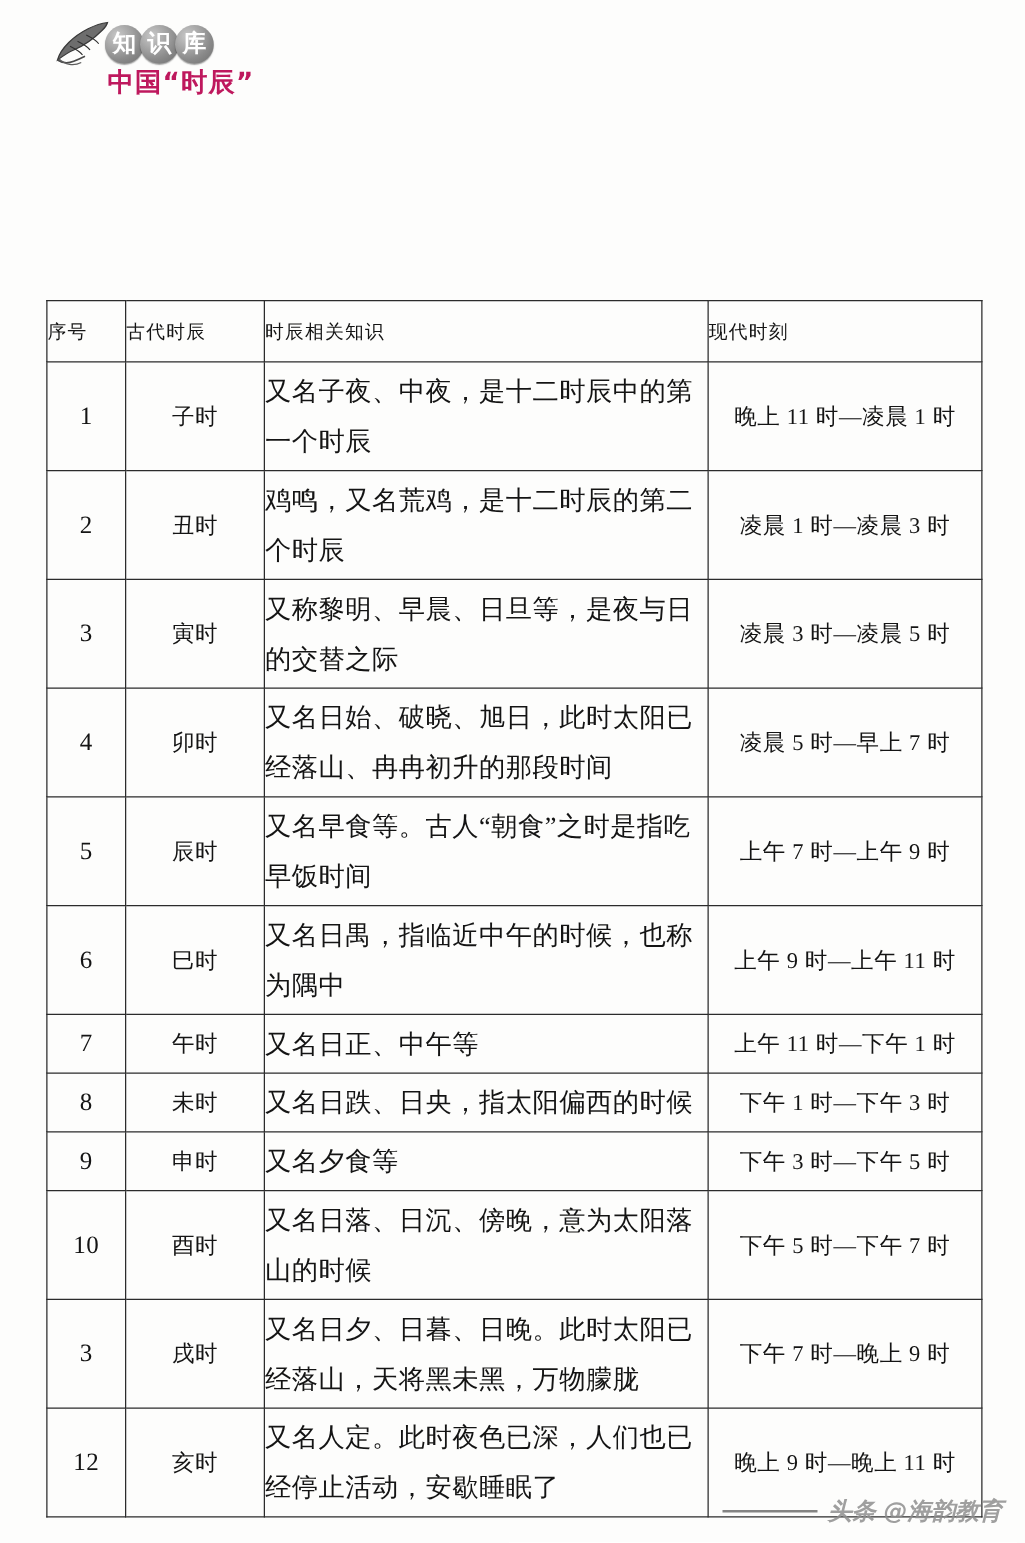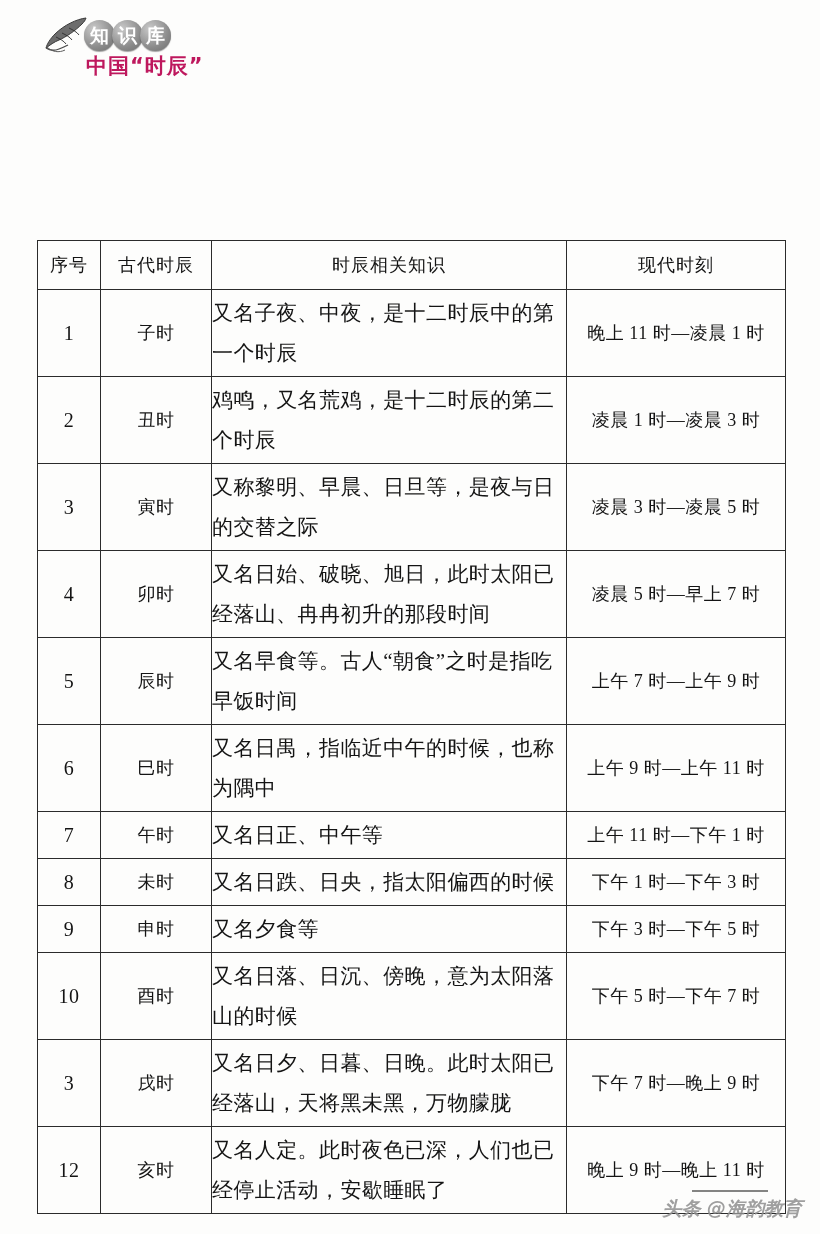--- a/index.html
+++ b/index.html
@@ -105,22 +105,22 @@
     color: #141414;
     vertical-align: middle;
   }
   col.c-no    { width: 63px;  }
   col.c-name  { width: 111px; }
   col.c-know  { width: 355px; }
   col.c-mod   { width: 219px; }
 
   thead th {
     height: 48px;
-    text-align: center;
-    font-size: 18px;
+    text-align: left;
+    font-size: 15px;
     letter-spacing: 1px;
   }
   td.no, td.name, td.mod {
     text-align: center;
     font-size: 18px;
     letter-spacing: .5px;
   }
   td.no { font-family: "Liberation Serif", serif; font-size: 20px; }
   td.know {
     text-align: left;
@@ -141,21 +141,20 @@
     display: flex;
     align-items: center;
     gap: 4px;
     color: #8f8f8f;
     font-family: "DejaVu Sans", sans-serif;
     font-size: 19px;
     font-weight: bold;
     font-style: italic;
     opacity: .85;
     white-space: nowrap;
-    flex-direction: column;
   }
   .wm-dash {
     display: inline-block;
     width: 76px;
     height: 2px;
     background: #6f6f6f;
     margin-right: 4px;
     vertical-align: middle;
   }
 </style>

